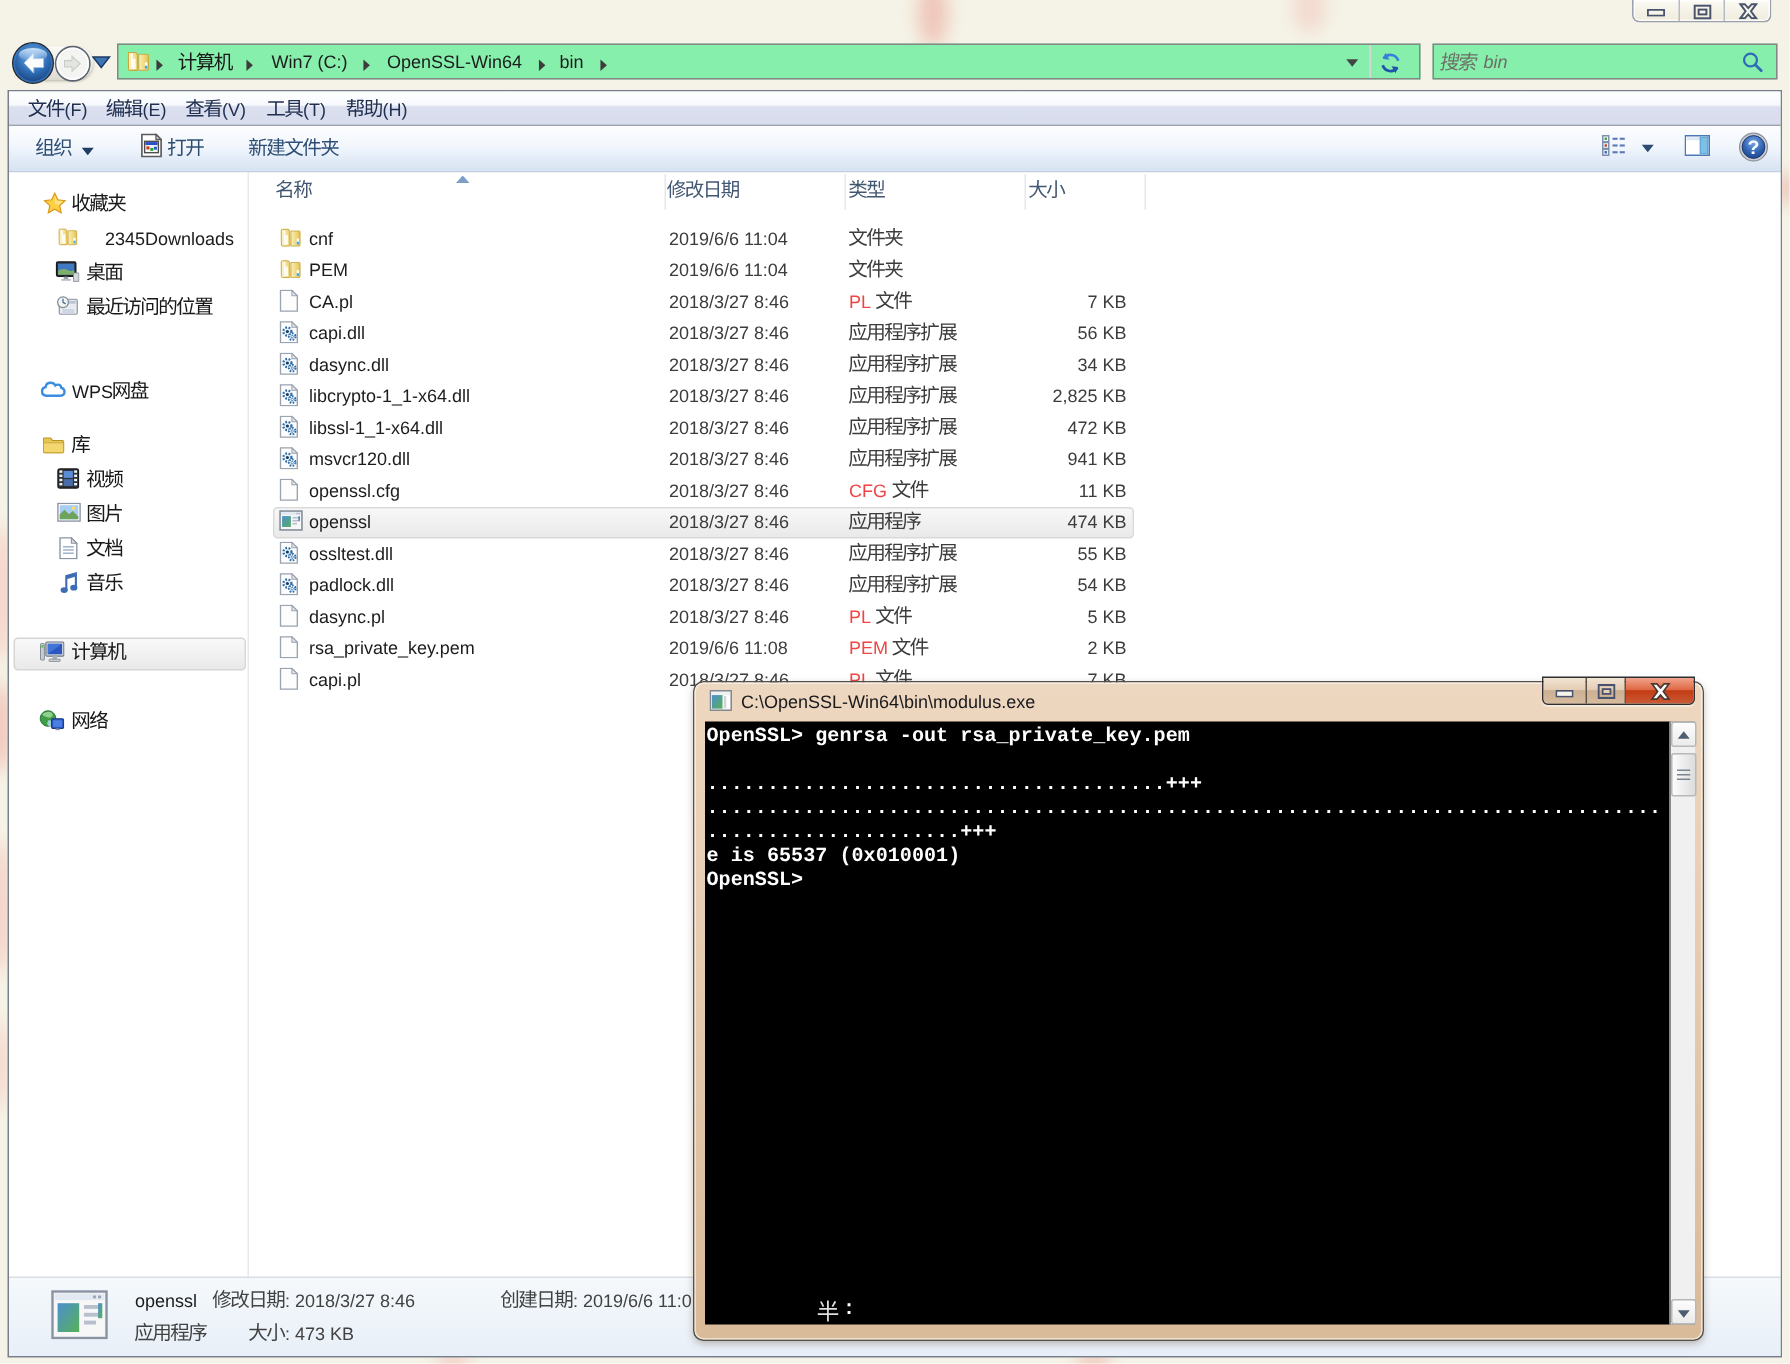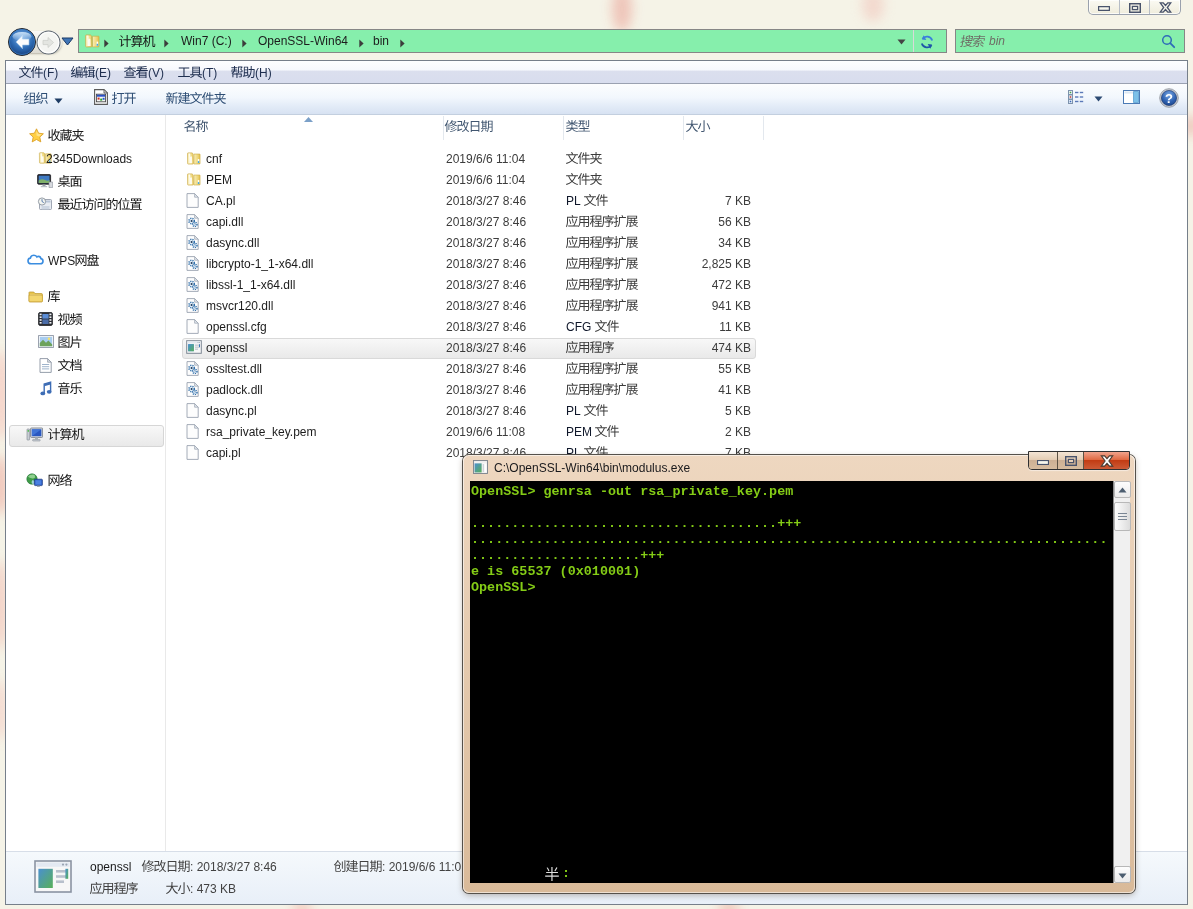--- a/index.html
+++ b/index.html
@@ -27,35 +27,35 @@
 #sidebar{position:absolute;left:0;top:54px;width:160px;height:737px;background:#fff;
  border-right:1px solid #e9e9e9}
 .sbi{position:absolute;left:0;width:160px;height:21px;line-height:21px;color:#1a1a1a;white-space:nowrap}
 .sbi svg.ic{position:absolute;top:2px}
 #list{position:absolute;left:161px;top:54px;right:0;bottom:53px;background:#fff}
 .hdr{position:absolute;top:0;height:26px;line-height:25px;color:#415670}
 .hsep{position:absolute;top:1px;height:24px;width:1px;background:#e3e8ee}
 .row{position:absolute;left:0;width:100%;height:21px;line-height:21px;color:#1c1c1c;white-space:nowrap}
 .row .nm{position:absolute;left:39px}
 .row .dt{position:absolute;left:279px;color:#3c3c3c}
-.row .ty{position:absolute;left:399px;color:#0f172a}
+.row .ty{position:absolute;left:399px;color:#ef4444}
 .row .sz{position:absolute;left:495px;width:89px;text-align:right;color:#3c3c3c}
 .row svg.ic{position:absolute;left:19px;top:2px}
 #selrow{position:absolute;left:15px;width:574px;height:21px;border:1px solid #d9d9d9;border-radius:3px;
  background:linear-gradient(#f8f8f8,#e9e9e9)}
 #sbsel{position:absolute;left:3px;top:310px;width:155px;height:22px;border:1px solid #d6d6d6;border-radius:3px;
  background:linear-gradient(#f8f8f8,#e9e9e9)}
 #status{position:absolute;left:0;bottom:0;width:100%;height:53px;
  background:linear-gradient(#f5f9fc 0%,#e8eff8 100%);border-top:1px solid #d7dee8;color:#424242}
 
 #console{position:absolute;left:463px;top:455px;width:672px;height:438px;
  border-radius:6px;background:linear-gradient(#eed7c0,#d9ba99);
  box-shadow:0 0 0 1px #55514b, 0 2px 6px rgba(60,40,20,.35), inset 0 0 0 1px rgba(255,255,255,.55)}
 #term{position:absolute;left:7px;top:26px;width:660px;height:402px;background:#000;
- font-family:"Liberation Mono",monospace;font-weight:bold;font-size:13.39px;color:#84cc16}
+ font-family:"Liberation Mono",monospace;font-weight:bold;font-size:13.39px;color:#ffffff}
 #term .ln{position:absolute;left:1px;white-space:pre;letter-spacing:0.03px}
 #tsb{position:absolute;right:0;top:0;width:17px;height:100%;background:#f0f0f0;border-left:1px solid #8c8c8c}
 .tbtn{position:absolute;left:0;width:17px;height:17px;background:linear-gradient(#fdfdfd,#ebebeb);
  border:1px solid #b8b8b8;border-radius:2px}
 #cbtns{position:absolute;display:flex;left:565px;top:-4px;height:19px;
  border-radius:0 0 4px 4px;overflow:hidden;border:1px solid #2e2f31;box-shadow:0 1px 1px rgba(255,255,255,.5)}
 #cbtns .b{position:relative;height:100%;background:linear-gradient(#f3e4d4 0%,#e4cdb4 45%,#cdb094 50%,#d6bb9e 100%)}
 #cbtns .b+.b{border-left:1px solid #5d5244}
 #cbtns .b.x{background:linear-gradient(#f0a38c 0%,#e06a44 45%,#c23c14 50%,#cc5a36 100%)}
 </style></head><body>
@@ -361,21 +361,21 @@
 <stop offset="0%" stop-color="#fdf6d0"></stop>
               <stop offset="100%" stop-color="#ecd064"></stop>
             </linearGradient>
           </defs>
 <path d="M8.5 3.2 L14.5 3.2 Q15 3.2 15 3.8 L15 13.2 Q15 13.9 14.3 13.9 L8.5 13.9 Z" fill="url(#fo1)" stroke="#c9a73e" stroke-width="0.6"></path>
 <rect x="12.6" y="8.6" width="1.6" height="4.2" fill="#fff"></rect>
           <rect x="12.6" y="10.8" width="1.6" height="2" fill="#44a8e0"></rect>
 <path d="M1.6 2.6 Q1.6 2 2.2 2 L6.4 2 Q7.4 2.3 7.6 3.4 L7.9 13.2 Q7.9 13.9 7.2 13.9 L2.4 13.9 Q1.7 13.9 1.7 13.2 Z" fill="url(#fo2)" stroke="#c9a73e" stroke-width="0.7"></path>
 <path d="M3.2 2.6 L4.4 2.6 L4.6 6.5 L5.6 5.6 L6.4 6.2 L6.6 13 L3.6 13 Z" fill="#fff" opacity=".85"></path>
 </svg>
-        <span class="a" style="left:40px;top:0"><span style="color:#1a1a1a">2345Downloads</span></span>
+        <span class="a" style="left:64px;top:0"><span style="color:#1a1a1a">2345Downloads</span></span>
       </div>
       <div class="sbi" style="top:57px">
         <svg class="ic" style="left:31px" width="16" height="14" viewBox="0 0 16 14">
 <rect x="0.6" y="0.6" width="13" height="9.6" rx="1" fill="#2b2b33" stroke="#16161c" stroke-width="0.8"></rect>
 <rect x="1.7" y="1.7" width="10.8" height="7.4" fill="#3f7ac2"></rect>
 <path d="M1.7 6.5 Q5 4.5 8 6 T12.5 5.8 L12.5 9.1 L1.7 9.1 Z" fill="#7fb06a"></path>
 <rect x="5.5" y="10.4" width="3" height="1.6" fill="#9aa0a8"></rect>
 <rect x="3.8" y="12" width="6.4" height="1.2" fill="#b8bec6"></rect>
 <path d="M12 8 L15.6 8 L15.6 13.6 L12 13.6 Z" fill="#d6d9de" stroke="#8a8f98" stroke-width="0.6"></path>
         </svg>
@@ -793,21 +793,21 @@
         <span class="nm">padlock.dll</span>
         <span class="dt">2018/3/27 8:46</span>
         <span class="ty"><svg style="width:72px;height:12px;vertical-align:-1.44px;overflow:visible" viewBox="0 0 6000 1000" fill="#3c3c3c">
             <use href="#z19" x="0"></use>
             <use href="#z37" x="1000"></use>
             <use href="#z42" x="2000"></use>
             <use href="#z17" x="3000"></use>
             <use href="#z23" x="4000"></use>
             <use href="#z14" x="5000"></use>
           </svg></span>
-        <span class="sz">41 KB</span>
+        <span class="sz">54 KB</span>
       </div>
       <div class="row" style="top:286px">
         <svg class="ic" width="13" height="15" viewBox="0 0 13 15">
 <path d="M1 0.6 L8.6 0.6 L12.2 4.2 L12.2 14.4 L1 14.4 Z" fill="#fdfdfd" stroke="#9aa3b0" stroke-width="0.9"></path>
 <path d="M8.6 0.6 L8.6 4.2 L12.2 4.2 Z" fill="#e2e6ec" stroke="#9aa3b0" stroke-width="0.7"></path>
         </svg>
         <span class="nm">dasync.pl</span>
         <span class="dt">2018/3/27 8:46</span>
         <span class="ty">PL <svg style="width:24px;height:12px;vertical-align:-1.44px;overflow:visible" viewBox="0 0 2000 1000" fill="#3c3c3c">
             <use href="#z27" x="0"></use>

